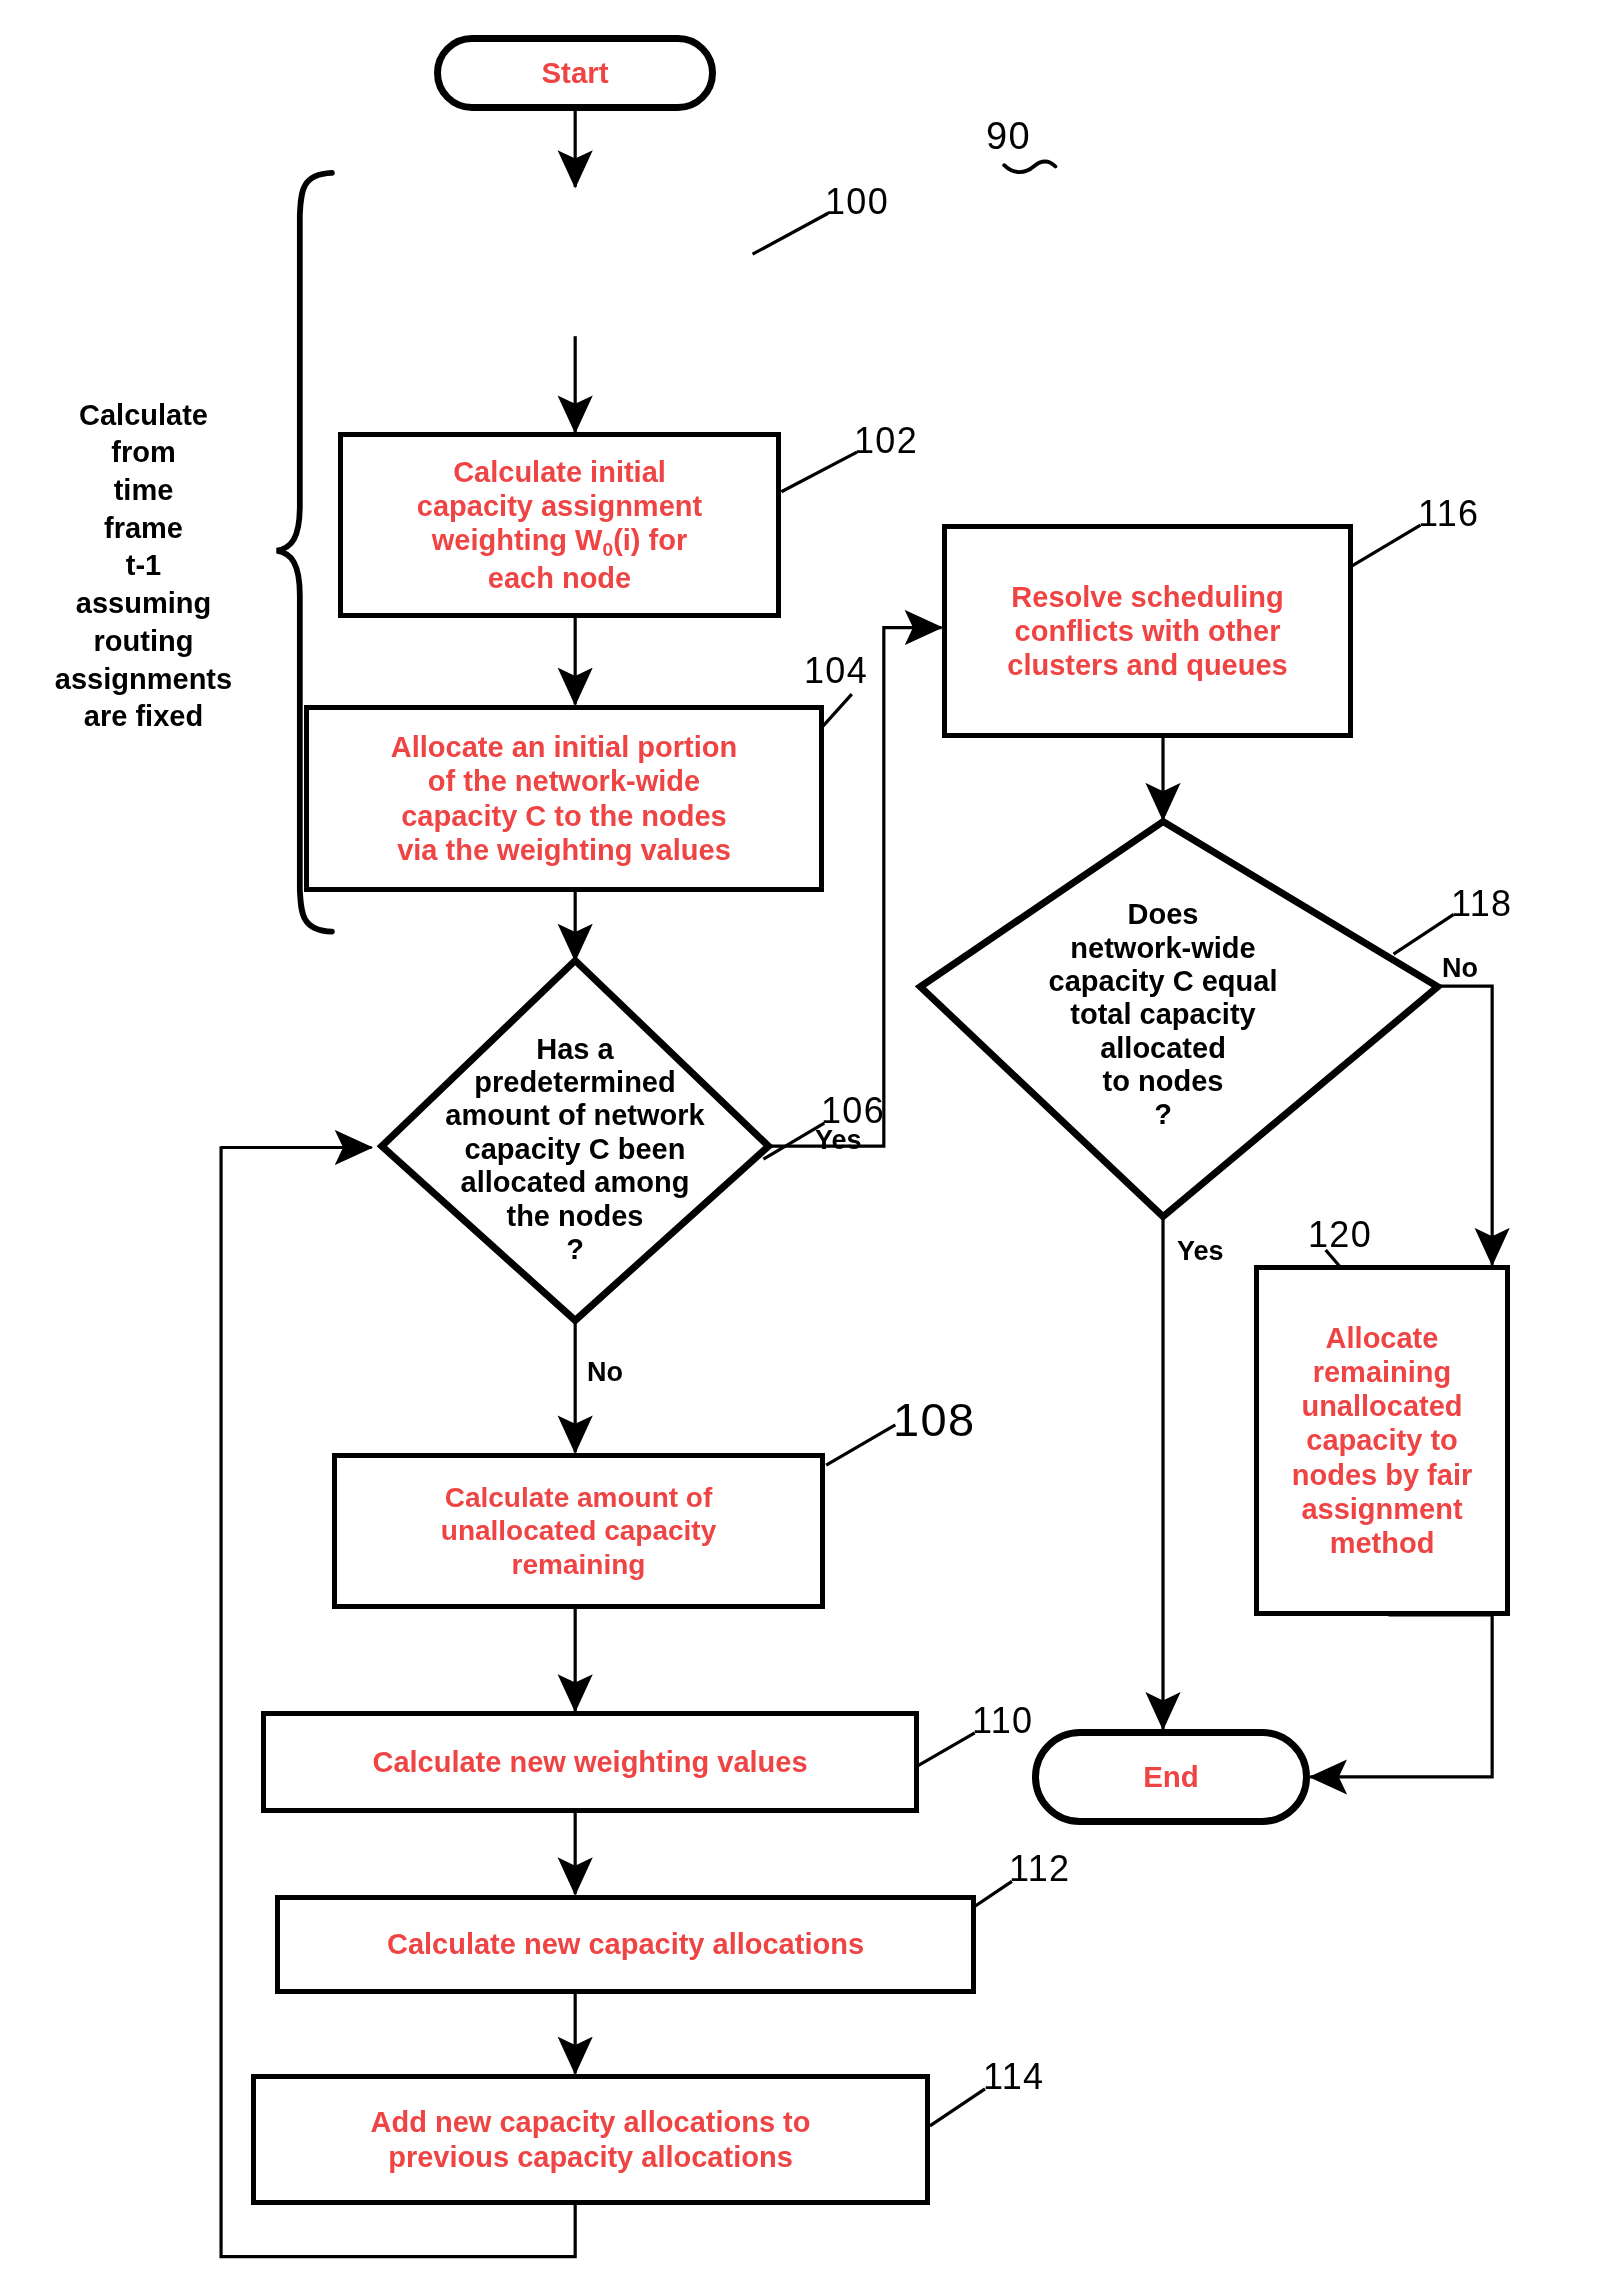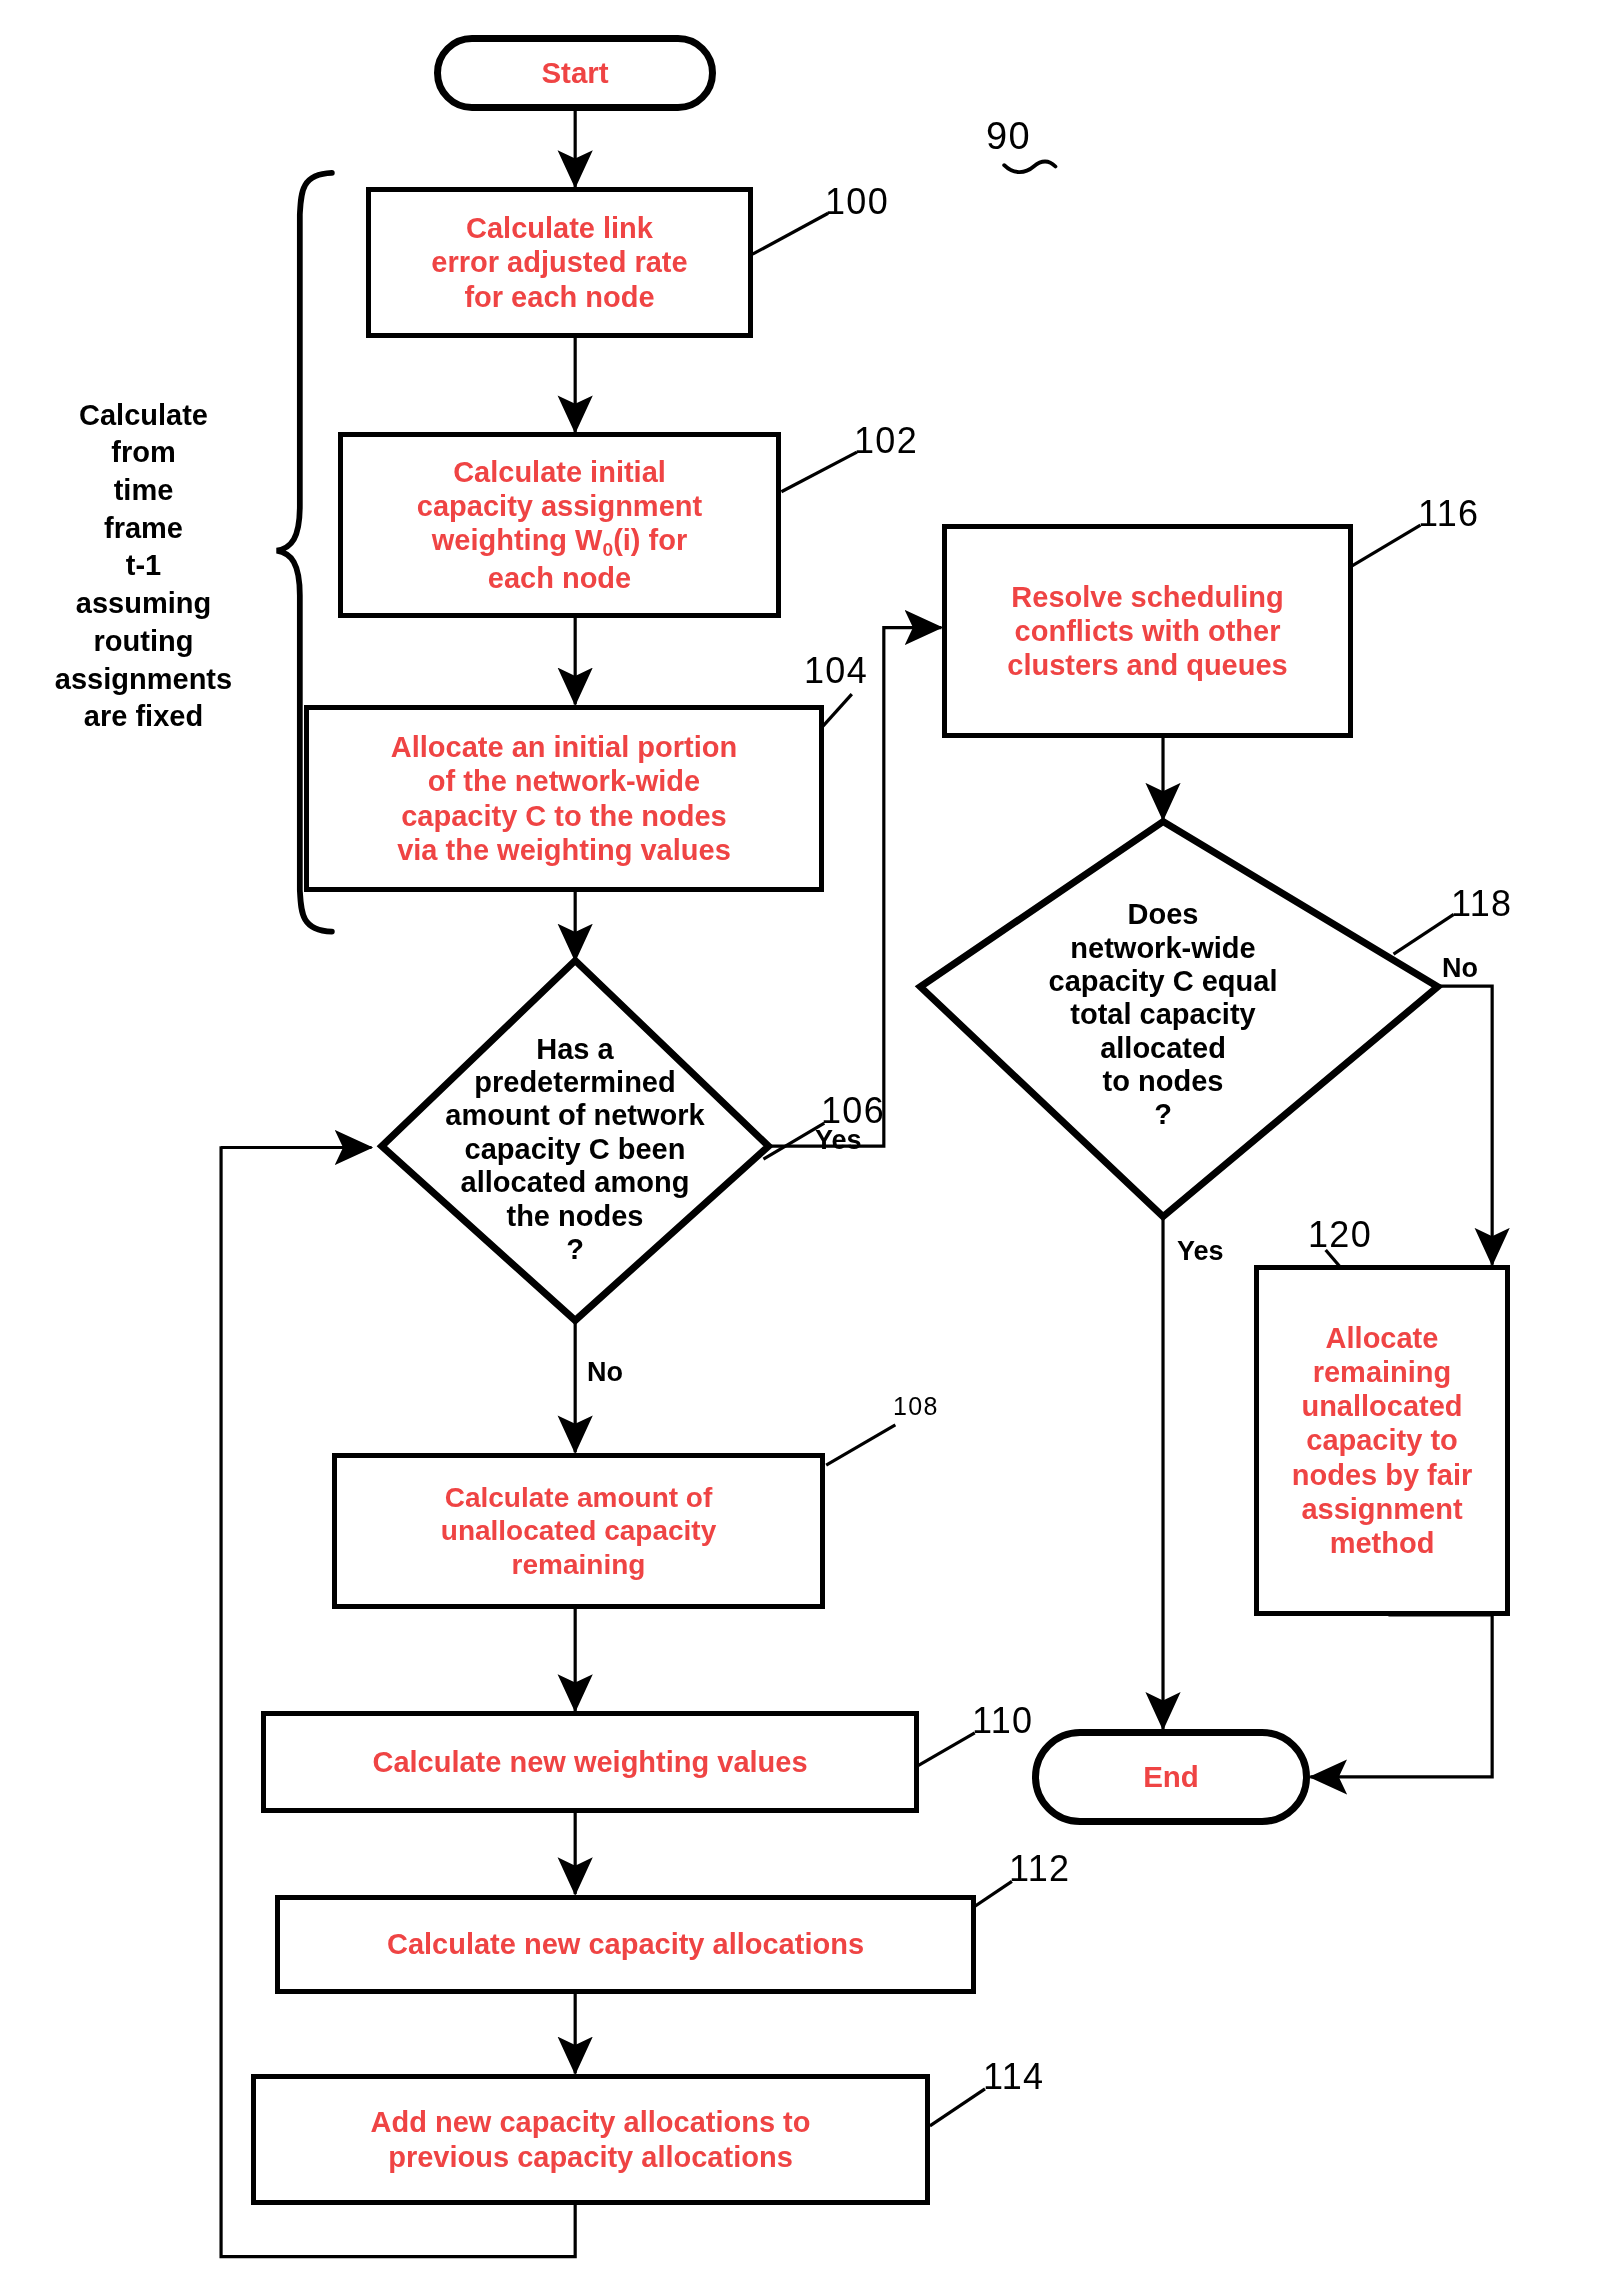--- a/index.html
+++ b/index.html
@@ -161,25 +161,20 @@
 
     <g stroke="#000" stroke-width="6" fill="none" stroke-linecap="round">
       <path d="M 1568,258 C 1582,272 1600,272 1614,260 C 1626,250 1638,250 1648,260"></path>
     </g>
   </svg>
 
   <div class="node term" style="left:434px; top:35px; width:282px; height:76px; font-size:29.5px;">
     <span class="txt">Start</span>
   </div>
 
-  <div class="node proc" style="left:366px; top:187px; width:387px; height:151px; font-size:29px;">
-    <span class="txt">Calculate link
-error adjusted rate
-for each node</span>
-  </div>
 
   <div class="node proc" style="left:338px; top:432px; width:443px; height:186px; font-size:29px;">
     <span class="txt"><span>Calculate initial
 capacity assignment
 weighting W</span><sub>0</sub><span>(i) for
 each node</span></span>
   </div>
 
   <div class="node proc" style="left:304px; top:705px; width:520px; height:187px; font-size:29px;">
     <span class="txt">Allocate an initial portion
@@ -268,21 +263,21 @@
   </div>
   <div class="reflabel" style="left:854px; top:420px; font-size:36px;">
     <span>102</span>
   </div>
   <div class="reflabel" style="left:804px; top:650px; font-size:36px;">
     <span>104</span>
   </div>
   <div class="reflabel" style="left:821px; top:1090px; font-size:36px;">
     <span>106</span>
   </div>
-  <div class="reflabel" style="left:893px; top:1392px; font-size:25px;">
+  <div class="reflabel" style="left:893px; top:1392px; font-size:47px;">
     <span>108</span>
   </div>
   <div class="reflabel" style="left:972px; top:1700px; font-size:36px;">
     <span>110</span>
   </div>
   <div class="reflabel" style="left:1009px; top:1848px; font-size:36px;">
     <span>112</span>
   </div>
   <div class="reflabel" style="left:983px; top:2056px; font-size:36px;">
     <span>114</span>

